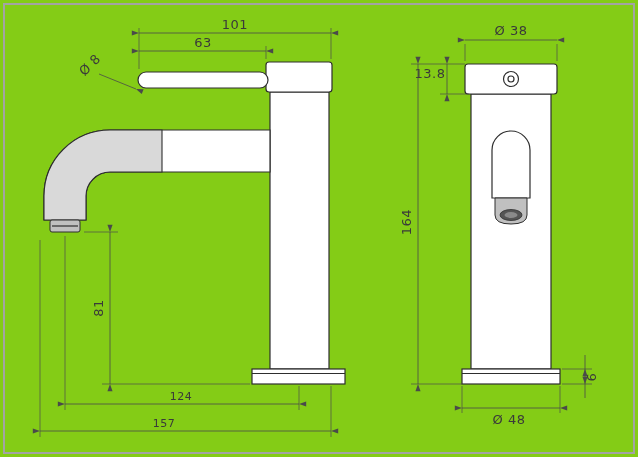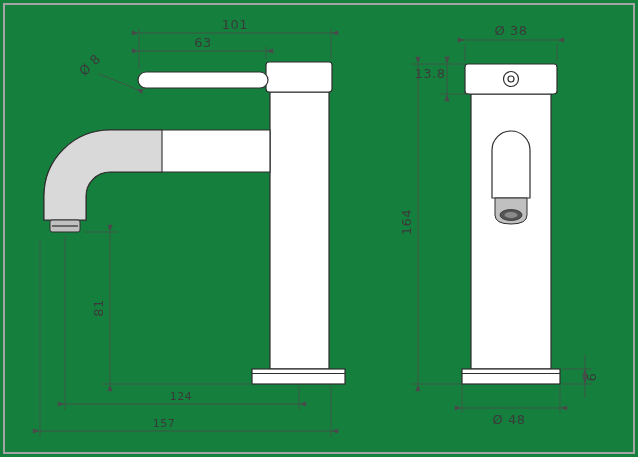--- a/index.html
+++ b/index.html
@@ -1,19 +1,19 @@
 <!DOCTYPE html>
 <html><head>
 <meta charset="utf-8">
 <style>
   html,body{margin:0;padding:0;background:#ffffff;}
   .canvas{
     position:relative;
     width:638px;height:457px;
-    background:#15803d;
+    background:#84cc16;
     font-family:"DejaVu Sans", sans-serif;
     overflow:hidden;
   }
   .frame{
     position:absolute;
     inset:3px;
     border:2px solid #a3a3a3;
     pointer-events:none;
   }
   svg{position:absolute;left:0;top:0;}

